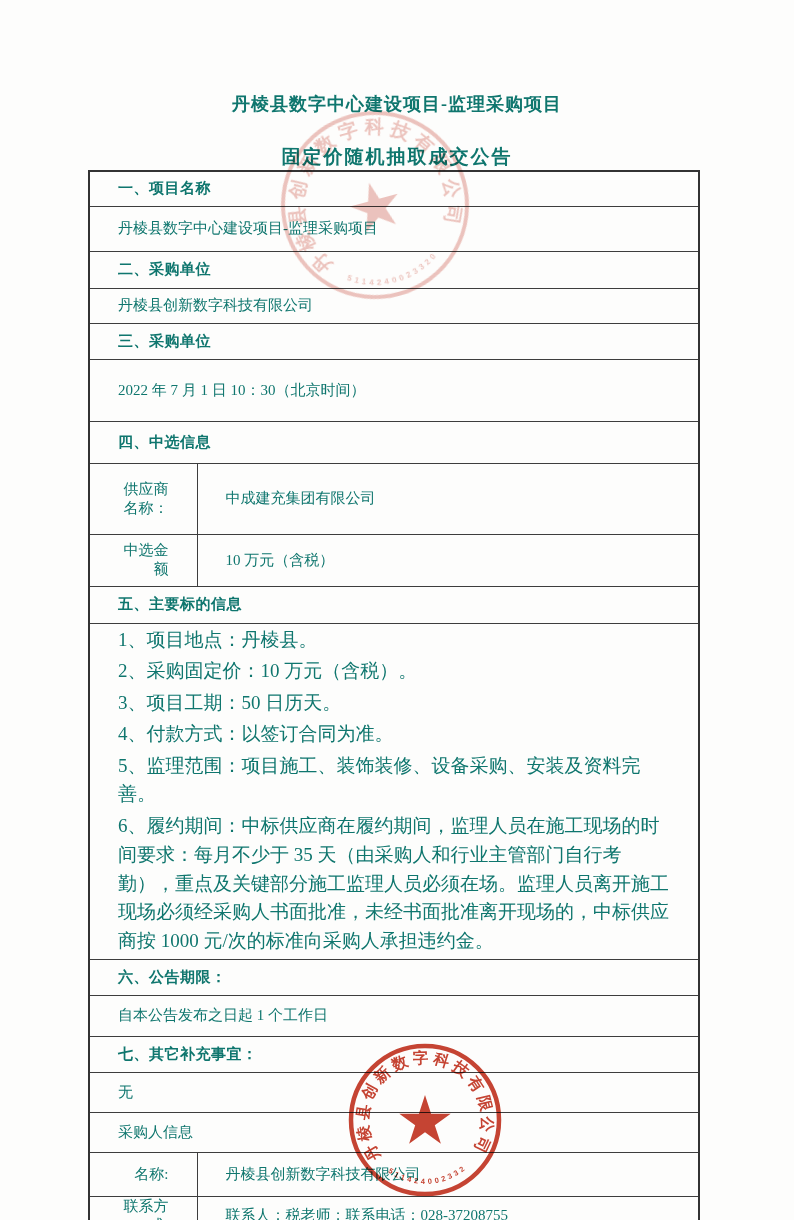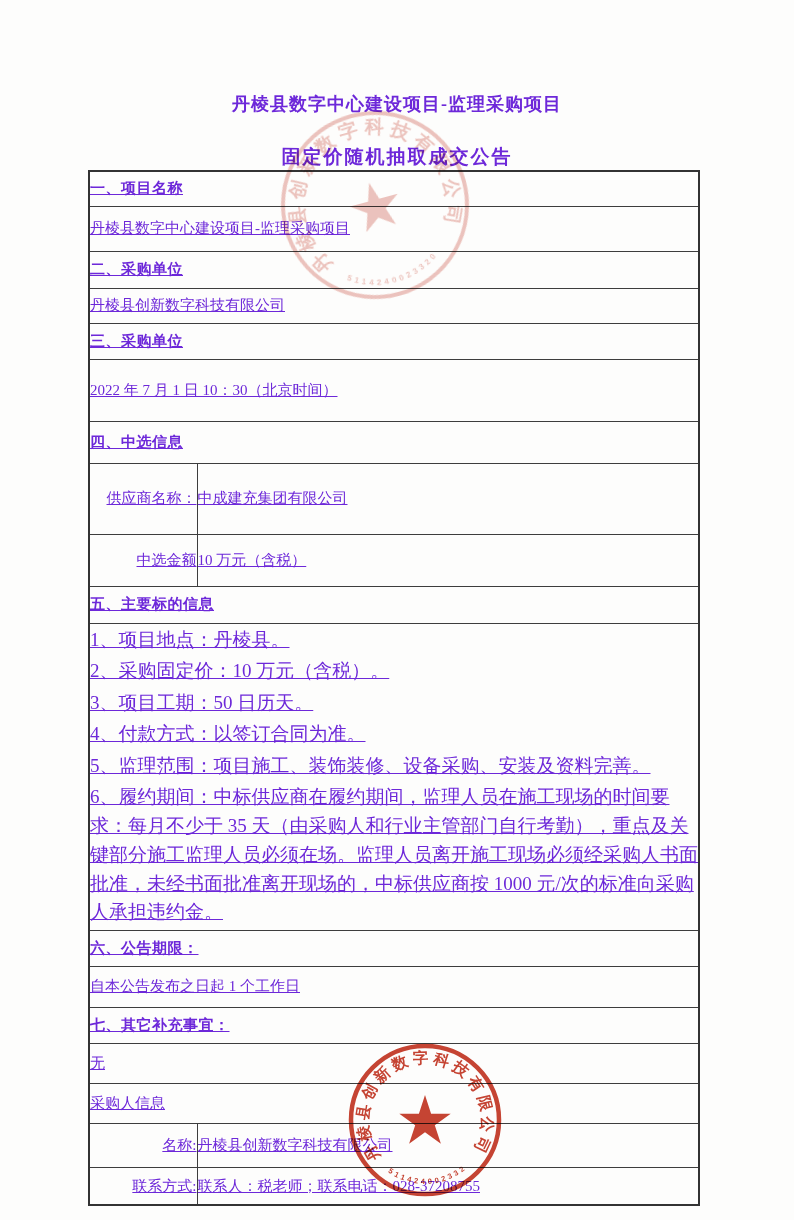--- a/index.html
+++ b/index.html
@@ -2,42 +2,41 @@
 <html><head>
 <meta charset="utf-8">
 <style>
   html,body { margin:0; padding:0; background:#ffffff; }
   .page {
     position:relative;
     width:794px; height:1220px;
     background:#fdfdfc;
     overflow:hidden;
     font-family:"Liberation Serif","DejaVu Serif",serif;
-    color:#6d28d9;
+    color:#0f766e;
   }
   .doc-title1 {
     position:absolute; top:92px; left:0; width:794px;
     text-align:center; font-size:18px; font-weight:700; letter-spacing:1px;
   }
   .doc-title2 {
     position:absolute; top:144px; left:0; width:794px;
     text-align:center; font-size:19px; font-weight:700; letter-spacing:2px;
   }
   table.doc {
     position:absolute; top:170px; left:88px;
     width:612px; border-collapse:collapse; table-layout:fixed;
     border:2px solid #333333;
   }
   table.doc td {
     border:1.5px solid #3d3d3d;
-    padding:0 0;
+    padding:0 28px;
     font-size:15px;
     vertical-align:middle;
     overflow:hidden;
-    text-decoration:underline;
   }
   tr.hd td { font-weight:700; letter-spacing:0.5px; }
   td.lbl { font-size:14.5px; padding-left:10px;text-align:right; }
   td.valcol { padding-left:16px; }
   td.cell-items { padding:6px 16px 6px 12px; vertical-align:top; }
   .cell-items p { margin:2.5px 0; line-height:1.52; font-size:19px; }
   .stamp {
     position:absolute;
     mix-blend-mode:multiply;
     pointer-events:none;

